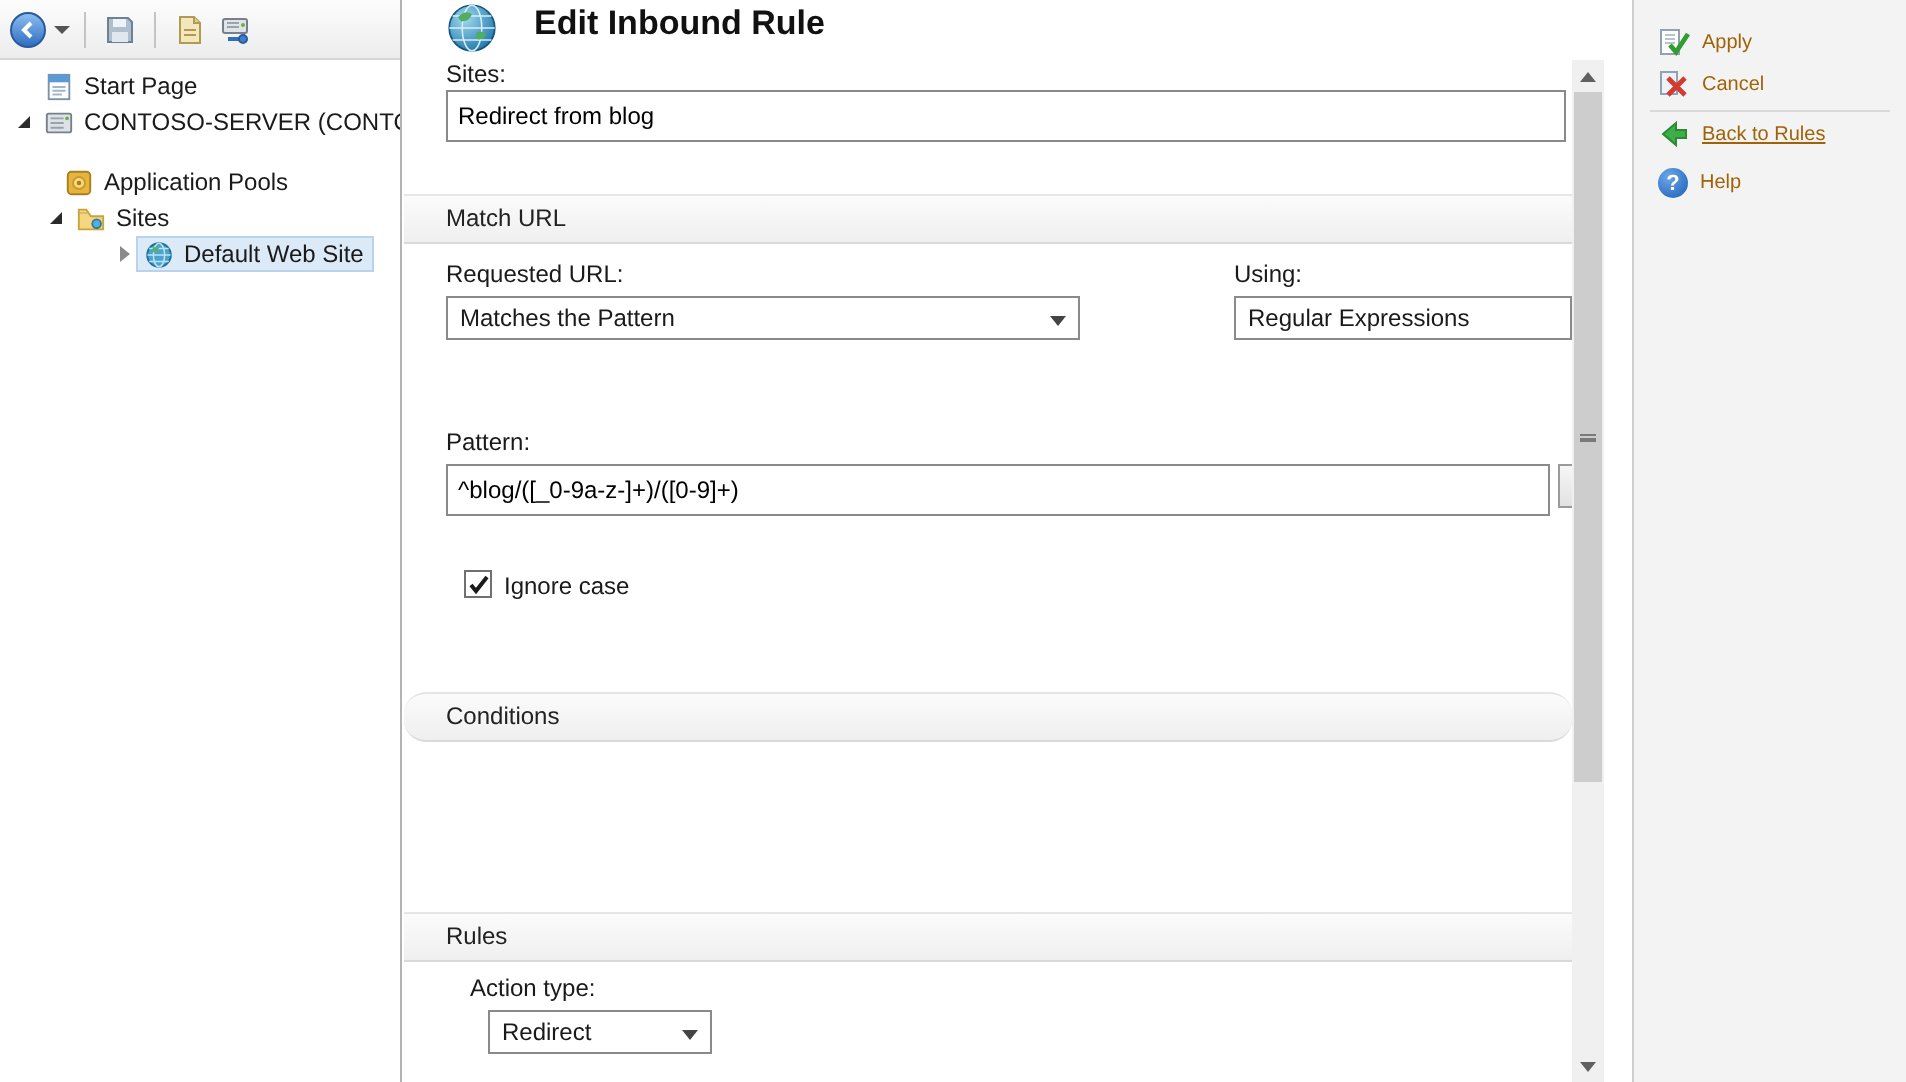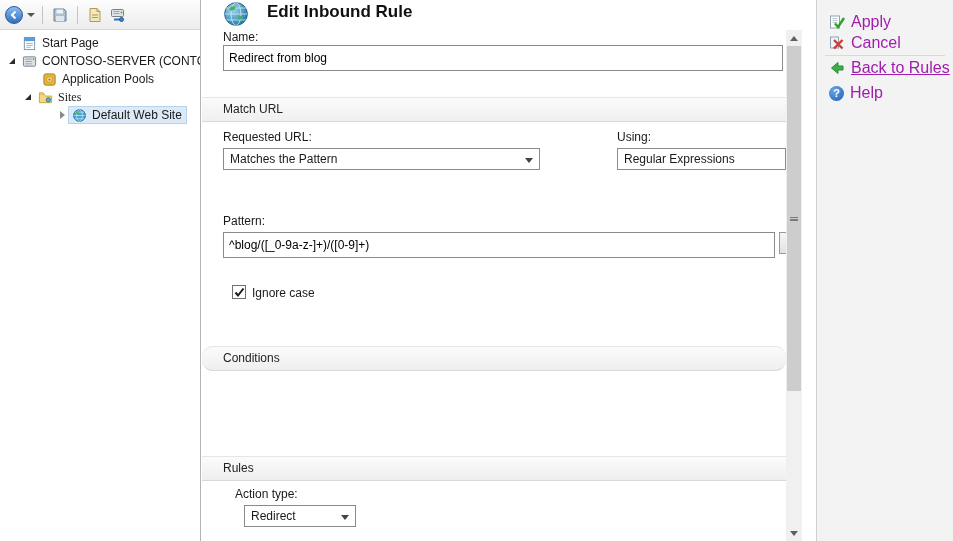--- a/index.html
+++ b/index.html
@@ -44,21 +44,21 @@
   .varrow.up { top:0; } .varrow.down { bottom:0; }
   .tri-up { width:0; height:0; border-left:4px solid transparent; border-right:4px solid transparent; border-bottom:5px solid #606060; }
   .tri-down { width:0; height:0; border-left:4px solid transparent; border-right:4px solid transparent; border-top:5px solid #606060; }
   .vthumb { position:absolute; left:1px; top:16px; width:14px; height:345px; background:#cdcdcd; display:flex; align-items:center; justify-content:center; }
   .grip { display:block; width:8px; border-top:1px solid #7a7a7a; border-bottom:1px solid #7a7a7a; height:4px; position:relative; }
   .grip:after { content:""; position:absolute; left:0; right:0; top:1px; border-top:1px solid #7a7a7a; }
 
   
   .actions { position:absolute; left:816px; top:0; width:137px; height:541px; background:#f3f3f3; border-left:1px solid #cfcfcf; }
   .action-item { position:absolute; left:12px; display:flex; align-items:center; gap:6px; cursor:pointer; }
-  .action-item .lbl { color:#a21caf; font-size:16px;text-align:right; }
+  .action-item .lbl { color:#a16207; font-size:10px;text-align:right; }
   .action-item .lbl.u { text-decoration:underline; }
   .asep { position:absolute; left:8px; width:120px; border-top:1px solid #dadada; }
   .help-badge { width:15px; height:15px; border-radius:50%; background:radial-gradient(circle at 35% 30%, #6aa6e8, #1b5eb5); color:#fff; font-size:11px; font-weight:bold; display:flex; align-items:center; justify-content:center; }
 </style>
 </head>
 <body>
 
 <div class="app">
 
   <aside class="connections">
@@ -118,34 +118,34 @@
             <span class="ticon">
           <svg width="15" height="15" viewBox="0 0 16 16">
                 <rect x="1.5" y="3" width="13" height="10" rx="1" fill="#dde2e7" stroke="#77808a"></rect>
                 <path d="M3.5 5.5 h7 M3.5 8 h7 M3.5 10.5 h7" stroke="#98a2ac"></path>
                 <circle cx="12.3" cy="5.5" r="1" fill="#6fae3e"></circle>
               </svg>
         </span>
             <span class="tlabel">CONTOSO-SERVER (CONTOS</span>
           </span>
       </div>
-      <div class="trow" style="padding-left:26px;">
+      <div class="trow" style="padding-left:16px;margin-top:12px;">
         <span class="exp"></span>
         <span class="hl">
             <span class="ticon">
           <svg width="15" height="15" viewBox="0 0 16 16">
                 <rect x="2" y="2" width="12" height="12" rx="2" fill="#e7b43c" stroke="#a87f1d"></rect>
                 <circle cx="8" cy="8" r="3.2" fill="#f6d87e" stroke="#c79a2e"></circle>
                 <circle cx="8" cy="8" r="1.2" fill="#a87f1d"></circle>
               </svg>
         </span>
             <span class="tlabel">Application Pools</span>
           </span>
       </div>
-      <div class="trow" style="padding-left:22px;font-family:Liberation Serif, serif;">
+      <div class="trow" style="padding-left:22px;">
         <span class="exp open">
             <i></i>
           </span>
         <span class="hl">
             <span class="ticon">
           <svg width="15" height="15" viewBox="0 0 16 16">
                 <path d="M1.5 4.5 h5 l1.5 2 h6.5 v7 h-13 Z" fill="#f5d77f" stroke="#c9a43e"></path>
                 <path d="M1.5 4.5 v-1.5 h4 l1 1.5" fill="#f5d77f" stroke="#c9a43e"></path>
                 <circle cx="11" cy="10.5" r="2.3" fill="#58b0d8" stroke="#2e7ba3"></circle>
               </svg>
@@ -181,21 +181,21 @@
           </radialGradient>
         </defs>
       <circle cx="12" cy="12" r="10.5" fill="url(#g1)" stroke="#14557c" stroke-width="0.8"></circle>
       <ellipse cx="12" cy="12" rx="4.5" ry="10.5" fill="none" stroke="#d8eef8" stroke-width="0.7"></ellipse>
       <path d="M1.5 12 h21 M3 6.5 h18 M3 17.5 h18" stroke="#d8eef8" stroke-width="0.7" fill="none"></path>
       <path d="M5.5 7 q3.5-3.5 6.5-1.5 q-1 3.5-5 3.5 Z" fill="#4fae62"></path>
       <path d="M14 14 q3-1 4.5 1 q-1.5 3-4.5 2 Z" fill="#4fae62"></path>
     </svg>
     <h1 class="abs page-title">Edit Inbound Rule</h1>
 
-    <label class="abs flabel" style="left:21px; top:30px;">Name:</label>
+    <label class="abs flabel" style="left:21px; top:30px;">Sites:</label>
     <input class="textbox" style="left: 21px; top: 45px; width: 560px;" value="Redirect from blog">
 
     <div class="section-header" style="top:97px;"><span>Match URL</span></div>
 
     <label class="abs flabel" style="left:21px; top:130px;">Requested URL:</label>
     <div class="combo" style="left:21px; top:148px; width:317px;text-align:right;">
       <span>Matches the Pattern</span>
       <span class="arr"></span>
     </div>
 

